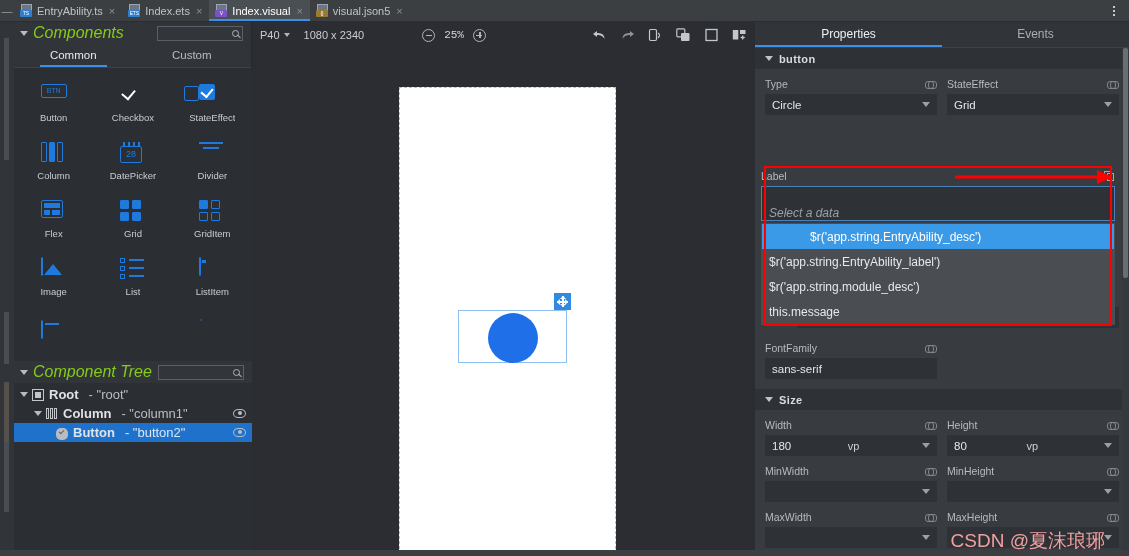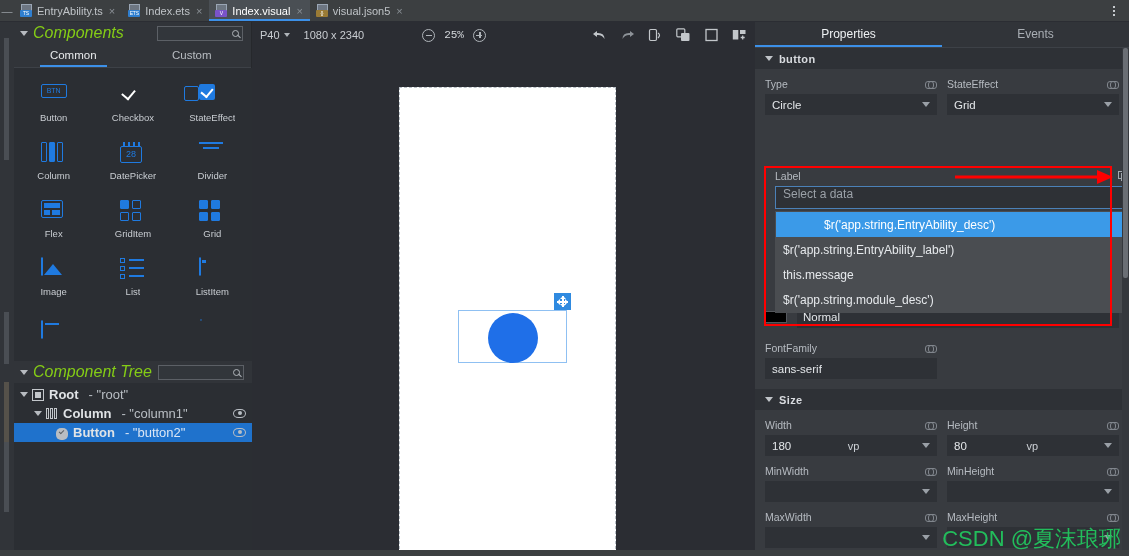--- a/index.html
+++ b/index.html
@@ -248,30 +248,30 @@
     margin-top: 3px; height: 21px; background: #2e3136; border: 1px solid #2e3136;
     display: flex; align-items: center; padding: 0 6px; font-size: 11.5px; color: #e3e6e9;
   }
   .fctl .dchev { margin-left: auto; width: 0; height: 0;
                  border-left: 4px solid transparent; border-right: 4px solid transparent;
                  border-top: 5px solid #9aa0a7; }
   .unit { margin-left: auto; font-size: 11px; color: #cdd1d6; margin-right: 6px; }
   .fctl .num { color: #e3e6e9; }
 
   
-  .labelblock { position: absolute; left: 20px; top: 122px; width: 354px; }
+  .labelblock { position: absolute; left: 6px; top: 122px; width: 354px; }
   .labelcap { font-size: 10.5px; color: #b6bbc1; display: flex; align-items: center; }
   .copyicon { margin-left: auto; width: 11px; height: 11px; position: relative; }
   .copyicon i { position: absolute; border: 1.2px solid #a2a8ae; }
   .copyicon .b1 { left: 0; top: 0; width: 7px; height: 8px; }
   .copyicon .b2 { left: 3px; top: 2px; width: 7px; height: 8px; background: #383b40; }
   .searchinput {
-    margin-top: 4px; height: 23px; background: #2e3136; border: 1px solid #4b81b8;
-    display: flex; align-items: flex-start; padding: 0 7px;
-    font-size: 12px; color: #9ba1a8;
+    margin-top: 4px; height: 35px; background: #2e3136; border: 1px solid #4b81b8;
+    display: flex; align-items: flex-end; padding: 0 7px;
+    font-size: 12px; color: #9ba1a8; font-style: italic;
   }
   .droplist {
     margin-top: 2px; width: 354px; background: #4a4d51; border: 1px solid #4a4d51;
   }
   .dopt {
     height: 25px; display: flex; align-items: center; padding: 0 7px;
     font-size: 12px; color: #e6e9ec;
   }
   .dopt.sel { background: #3b9ae8; color: #ffffff; padding-left: 48px; }
 
@@ -292,21 +292,21 @@
     padding: 0 6px; font-size: 11.5px; color: #e3e6e9;
   }
 
   .afterdrop { position: absolute; left: 0; top: 285px; width: 374px; }
 
   
   .vscroll { position: absolute; right: 0; width: 7px; background: #35383d; }
   .vscroll .thumb { position: absolute; left: 1px; width: 5px; background: #6a6e74; border-radius: 2px; }
 
   .watermark {
-    position: absolute; right: 8px; bottom: 2px; font-size: 22px; color: #22c55e;
+    position: absolute; right: 24px; bottom: 2px; font-size: 19px; color: #fca5a5;
     opacity: .95; font-family: "Liberation Sans", sans-serif; white-space: nowrap;
     pointer-events: none;
   }
   .bottombar { position: absolute; left: 0; bottom: 0; width: 1129px; height: 6px; background: #3c3f41; }
 </style>
 </head>
 <body>
 
 <div class="app">
 
@@ -444,38 +444,38 @@
                 </span>
               </span>
           </span>
           <span class="lbl">Flex</span>
         </div>
 
         <div class="comp">
           <span class="gi">
             <span class="i-grid">
                 <i class="fill"></i>
+                <i class="fill"></i>
+                <i class="fill"></i>
+                <i class="fill"></i>
+              </span>
+          </span>
+          <span class="lbl">Grid</span>
+        </div>
+
+        <div class="comp">
+          <span class="gi">
+            <span class="i-grid">
+                <i class="fill"></i>
                 <i></i>
                 <i></i>
                 <i></i>
               </span>
           </span>
           <span class="lbl">GridItem</span>
-        </div>
-
-        <div class="comp">
-          <span class="gi">
-            <span class="i-grid">
-                <i class="fill"></i>
-                <i class="fill"></i>
-                <i class="fill"></i>
-                <i class="fill"></i>
-              </span>
-          </span>
-          <span class="lbl">Grid</span>
         </div>
 
         <div class="comp">
           <span class="gi"><span class="i-img"></span></span>
           <span class="lbl">Image</span>
         </div>
 
         <div class="comp">
           <span class="gi">
             <span class="i-list">
@@ -689,22 +689,22 @@
               <i class="b1"></i>
               <i class="b2"></i>
             </span>
         </div>
         <div class="searchinput">
           <span>Select a data</span>
         </div>
         <div class="droplist">
           <div class="dopt sel">$r('app.string.EntryAbility_desc')</div>
           <div class="dopt">$r('app.string.EntryAbility_label')</div>
+          <div class="dopt">$r('app.string.module_desc')</div>
           <div class="dopt">this.message</div>
-          <div class="dopt">$r('app.string.module_desc')</div>
         </div>
       </div>
 
       <div class="redbox"></div>
       <div class="redarrow">
         <svg width="160" height="14" viewBox="0 0 160 14">
           <path d="M0 7 H142" stroke="#ff0000" stroke-width="3" fill="none"></path>
           <path d="M142 0 L158 7 L142 14 Z" fill="#ff0000"></path>
         </svg>
       </div>

